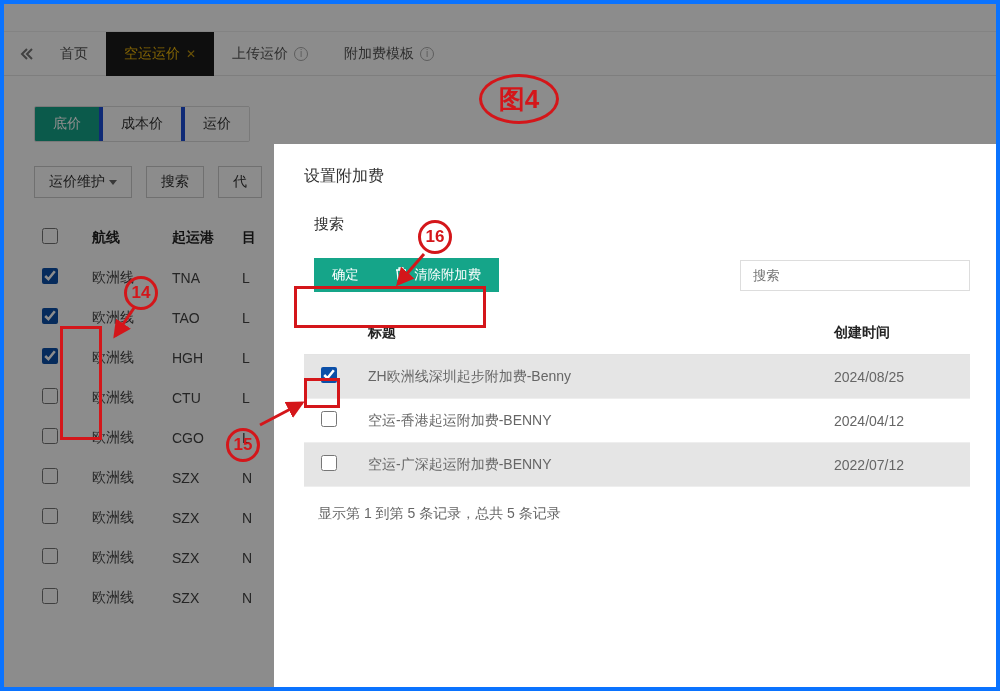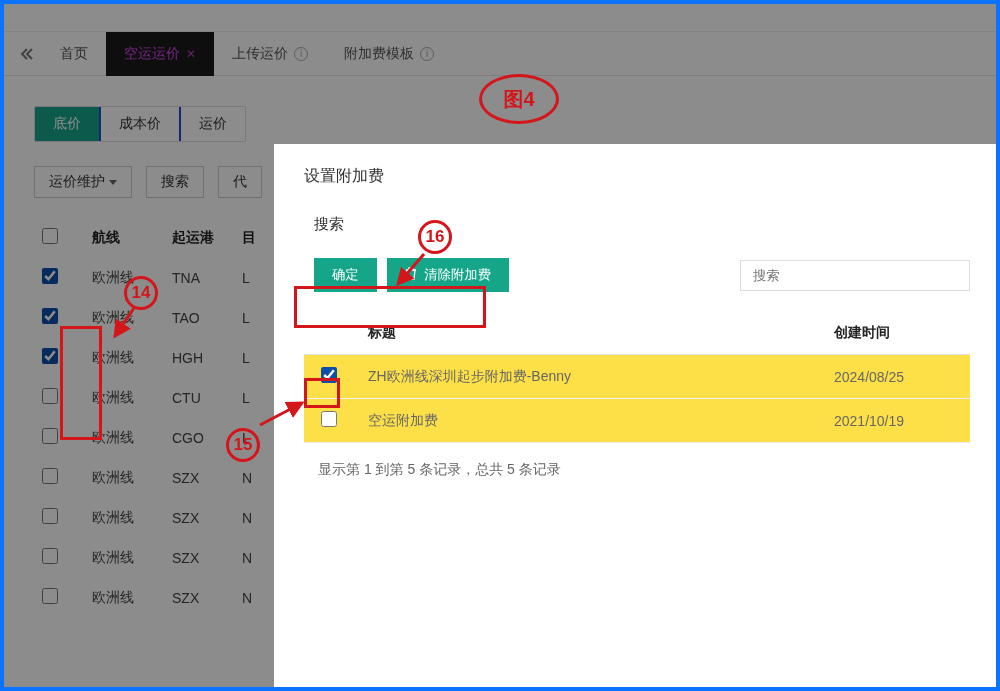--- a/index.html
+++ b/index.html
@@ -30,38 +30,38 @@
   }
   .tab-collapse {
     width: 30px; height: 32px; display: flex; align-items: center; justify-content: center;
     color: #666; cursor: pointer;
   }
   .tab {
     padding: 0 18px; height: 44px; display: flex; align-items: center; gap: 6px;
     color: #555; cursor: pointer;
   }
   .tab.active {
-    background: #1b1b1b; color: #d946ef;
+    background: #1b1b1b; color: #eab308;
   }
   .tab .closex { font-size: 12px; opacity: 0.8; }
   .info-dot {
     display: inline-flex; border: 1.5px solid #aaa; width: 14px; height: 14px; border-radius: 50%;
     font-size: 10px; color:#aaa; align-items: center; justify-content: center;
   }
 
   .content-area {
     padding: 30px 20px 20px 30px;
     background: #fff;
   }
   .pill-row {
     display: flex; border: 1px solid #ddd; border-radius: 2px; width: max-content; overflow: hidden;
     margin-bottom: 24px;
   }
   .pill {
-    padding: 8px 18px; border-right: 2px solid #1d4ed8; background: #fff; color: #333;
+    padding: 8px 18px; border-right: 4px solid #1d4ed8; background: #fff; color: #333;
   }
   .pill:last-child { border-right: none; }
   .pill.active { background: #15a589; color: #fff; }
 
   .toolbar-row {
     display: flex; gap: 14px; margin-bottom: 20px;
   }
   .btn-outline {
     border: 1px solid #ccc; background: #fff; padding: 6px 14px; color: #333;
     display: inline-flex; align-items: center; gap: 4px;
@@ -94,21 +94,21 @@
     position: absolute;
     top: 140px; left: 270px; right: -4px; bottom: -4px;
     background: #fff;
     z-index: 100;
     padding: 22px 30px 30px 30px;
     display: flex; flex-direction: column;
   }
   .modal-title { font-size: 16px; color: #333; margin-bottom: 28px; }
   .modal-sub { font-size: 15px; color: #333; margin-bottom: 24px; padding-left: 10px; font-weight: 500; }
   .modal-actions {
-    display: flex; align-items: center; gap: 10px; margin-bottom: 20px; padding-left: 10px;
+    display: flex; align-items: center; margin-bottom: 20px; padding-left: 10px;
   }
   .btn-primary {
     background: #15a589; color: #fff; border: none; padding: 8px 18px;
   }
   .btn-primary .trash { margin-right: 4px; }
   .search-right {
     margin-left: auto;
   }
   .search-box {
     border: 1px solid #ddd; padding: 7px 12px; width: 230px; color: #aaa;
@@ -117,42 +117,42 @@
   .list-table {
     width: 100%; border-collapse: collapse;
   }
   .list-table th {
     text-align: left; padding: 12px 14px; font-weight: 700; color: #222;
     border-bottom: 1px solid #e3e3e3;
   }
   .list-table td {
     padding: 12px 14px; color: #666; border-bottom: 1px solid #eee;
   }
-  .list-table tr.striped td { background: #fde047; }
+  .list-table tr.striped td { background: #e5e5e5; }
   .list-table input[type=checkbox] {
     width: 16px; height: 16px; accent-color: #0b4fa8;
   }
   .col-lcheck { width: 50px; text-align: center; }
   .col-date { width: 150px; text-align: left; }
 
   .records-info {
     padding: 18px 14px 0 14px; color: #666;
   }
 
   
   .anno {
     position: absolute; z-index: 200;
     border: 3px solid #d4161a;
     border-radius: 50%;
     display: flex; align-items: center; justify-content: center;
     color: #d4161a; font-weight: 700;
     background: rgba(255,255,255,0.0);
     font-family: Arial, sans-serif;
   }
-  .anno.big { width: 54px; height: 42px; border-radius: 50%/50%; font-size: 20px; }
+  .anno.big { width: 54px; height: 42px; border-radius: 50%/50%; font-size: 26px; }
   .anno.small { width: 34px; height: 34px; font-size: 17px; }
   .anno-box {
     position: absolute; z-index: 200;
     border: 3px solid #d4161a; background: transparent;
   }
   .arrow {
     position: absolute; z-index: 200; color: #d4161a;
   }
   .arrow svg { display: block; }
 
@@ -298,24 +298,29 @@
           <th>标题</th>
           <th class="col-date">创建时间</th>
         </tr>
       </thead>
       <tbody id="modal-rows">
           <tr class="striped">
             <td class="col-lcheck"><input type="checkbox" checked="" style=""></td>
             <td>ZH欧洲线深圳起步附加费-Benny</td>
             <td class="col-date">2024/08/25</td>
           </tr>
+          <tr>
+            <td class="col-lcheck"><input type="checkbox" style=""></td>
+            <td>空运-香港起运附加费-BENNY</td>
+            <td class="col-date">2024/04/12</td>
+          </tr>
           <tr class="striped">
             <td class="col-lcheck"><input type="checkbox" style=""></td>
-            <td>空运附加费</td>
-            <td class="col-date">2021/10/19</td>
+            <td>空运-广深起运附加费-BENNY</td>
+            <td class="col-date">2022/07/12</td>
           </tr>
         </tbody>
     </table>
 
     <div class="records-info">显示第 1 到第 5 条记录，总共 5 条记录</div>
   </div>
 
   <div class="anno big" style="top:70px; left:475px; width:80px; height:50px;">图4</div>
 
   <div class="anno small" style="top:272px; left:120px;">14</div>

